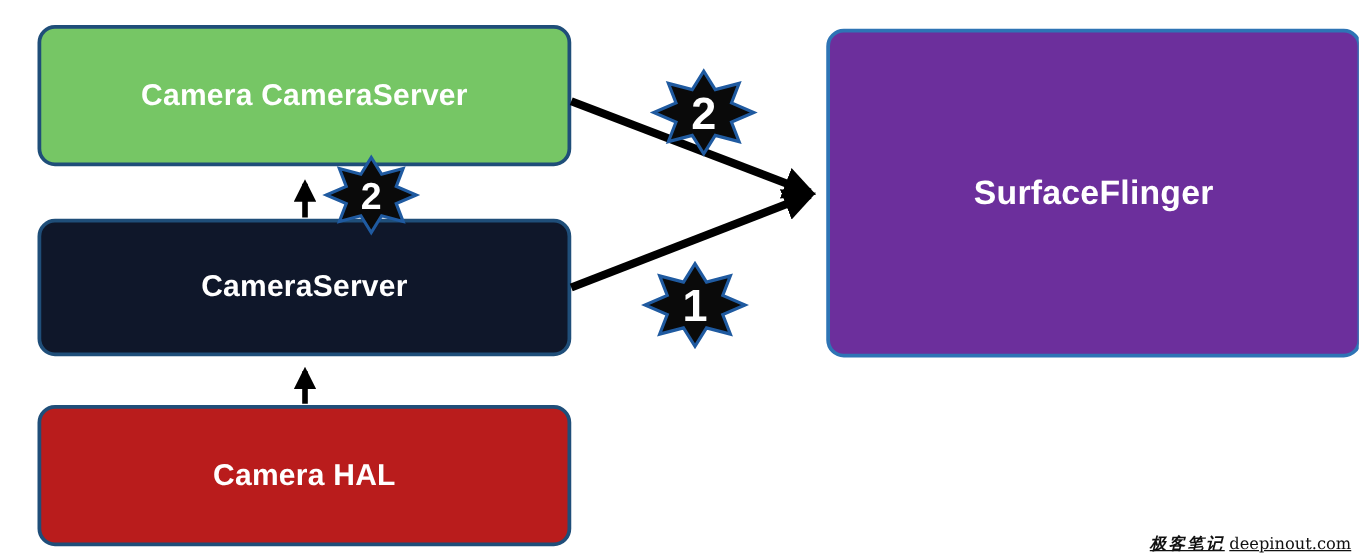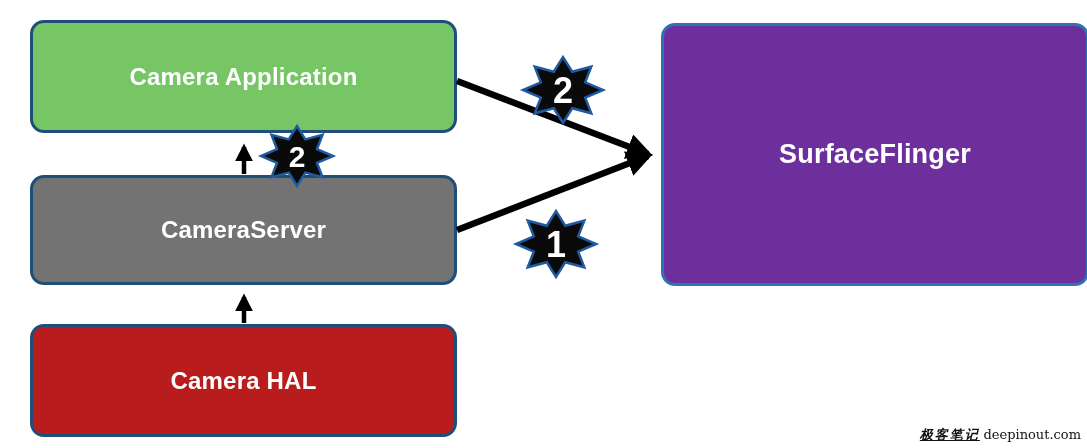--- a/index.html
+++ b/index.html
@@ -29,21 +29,21 @@
     letter-spacing: 0.2px;
     box-sizing: border-box;
   }
   .node-camera-application {
     left: 30px; top: 20px; width: 427px; height: 113px;
     background: #76C665;
     border: 3px solid #1F4E79;
   }
   .node-camera-server {
     left: 30px; top: 175px; width: 427px; height: 110px;
-    background: #737373;
+    background: #0f172a;
     border: 3px solid #1F4E79;
   }
   .node-camera-hal {
     left: 30px; top: 324px; width: 427px; height: 113px;
     background: #b91c1c;
     border: 3px solid #1F4E79;
   }
   .node-surface-flinger {
     left: 661px; top: 23px; width: 428px; height: 263px;
     background: #6C2F9C;
@@ -86,29 +86,30 @@
   }
   .watermark .cn {
     font-family: "DejaVu Serif", serif;
     font-style: italic;
     font-weight: 700;
     letter-spacing: 2px;
     text-decoration: underline;
   }
   .watermark .en {
     font-family: "DejaVu Serif", serif;
+    text-decoration: underline;
   }
 </style>
 </head>
 <body>
 
 <div class="stage">
 
   <div class="node node-camera-application">
-    <span>Camera Application</span>
+    <span>Camera CameraServer</span>
   </div>
 
   <div class="node node-camera-server">
     <span>CameraServer</span>
   </div>
 
   <div class="node node-camera-hal">
     <span>Camera HAL</span>
   </div>
 

